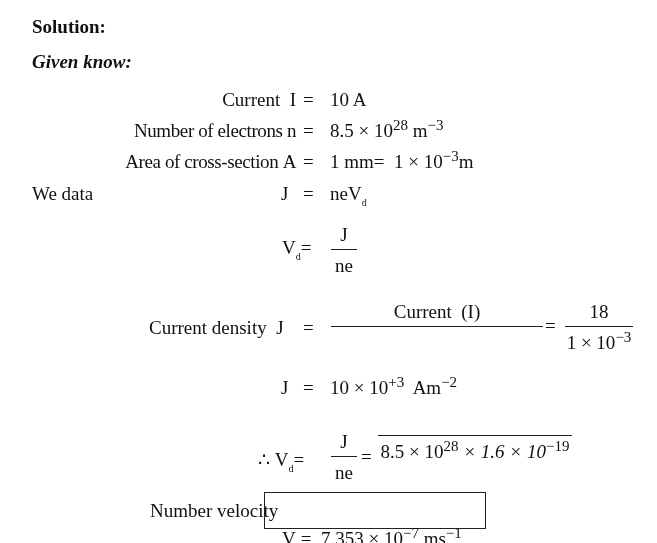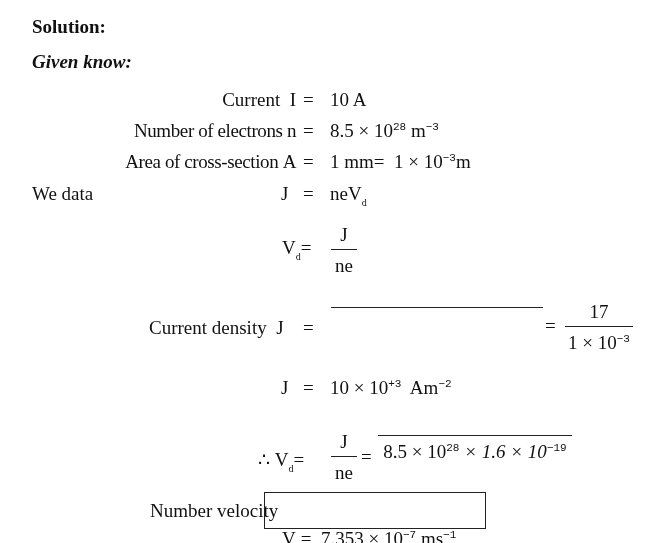--- a/index.html
+++ b/index.html
@@ -1,21 +1,21 @@
 <!DOCTYPE html>
 <html><head>
 <meta charset="utf-8">
 <style>
   html, body { margin:0; padding:0; background:#ffffff; }
   body { width:657px; height:543px; position:relative; overflow:hidden;
          font-family:"Liberation Serif","DejaVu Serif",serif; color:#111; font-size:19px; }
   .abs { position:absolute; white-space:nowrap; line-height:1; }
   .bold { font-weight:bold; }
   .ital { font-style:italic; font-weight:bold; }
-  sup { font-size:11px; vertical-align:7px; line-height:0;font-family:Liberation Mono, monospace; }
+  sup { font-size:15px; vertical-align:7px; line-height:0; }
   sub { font-size:10px; vertical-align:-6px; line-height:0; }
   .frac { position:absolute; text-align:center; }
   .frac .num, .frac .den { display:block; line-height:1; white-space:nowrap; }
   .frac .bar { display:block; border-top:1.3px solid #222; margin:5px 0 6px 0; }
   .box { position:absolute; border:1.5px solid #222; }
 </style>
 </head>
 <body>
 
 <div class="abs bold" style="left:32px;top:17px;">Solution:</div>
@@ -47,25 +47,26 @@
 <div class="abs" style="left:282px;top:238px;"><span>V</span><sub>d</sub><span>=</span></div>
 <div class="frac" style="left:331px;top:225px;width:26px;">
   <span class="num">J</span>
   <span class="bar"></span>
   <span class="den">ne</span>
 </div>
 
 <div class="abs" style="left:149px;top:318px;"><span>Current density</span>&nbsp;&nbsp;<span>J</span></div>
 <div class="abs" style="left:303px;top:318px;">=</div>
 <div class="frac" style="left:331px;top:302px;width:212px;">
+  <span class="num" style="white-space:pre;">Current  (I)</span>
   <span class="bar"></span>
 </div>
 <div class="abs" style="left:545px;top:316px;">=</div>
 <div class="frac" style="left:565px;top:302px;width:68px;">
-  <span class="num">17</span>
+  <span class="num">18</span>
   <span class="bar"></span>
   <span class="den"><span>1 × 10</span><sup>−3</sup></span>
 </div>
 
 <div class="abs" style="left:281px;top:378px;">J</div>
 <div class="abs" style="left:303px;top:378px;">=</div>
 <div class="abs" style="left:330px;top:378px;white-space:pre;"><span>10 × 10</span><sup>+3</sup><span style="white-space:pre;">  Am</span><sup>−2</sup></div>
 
 <div class="abs" style="left:258px;top:450px;"><span>∴</span>&nbsp;<span>V</span><sub>d</sub><span>=</span></div>
 <div class="frac" style="left:331px;top:432px;width:26px;">

